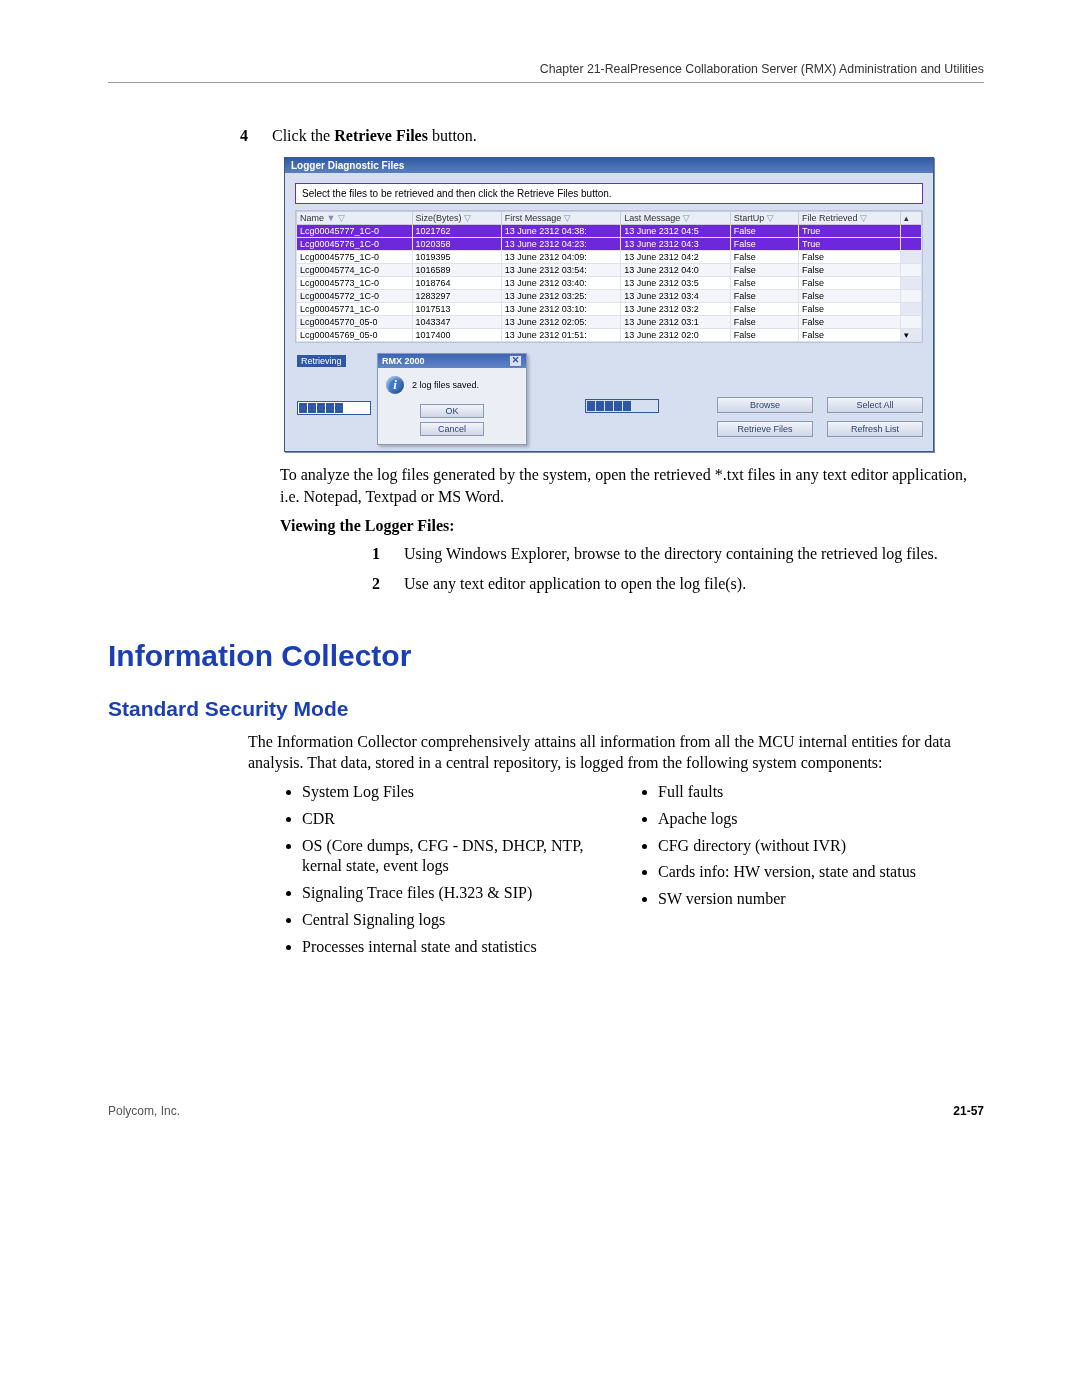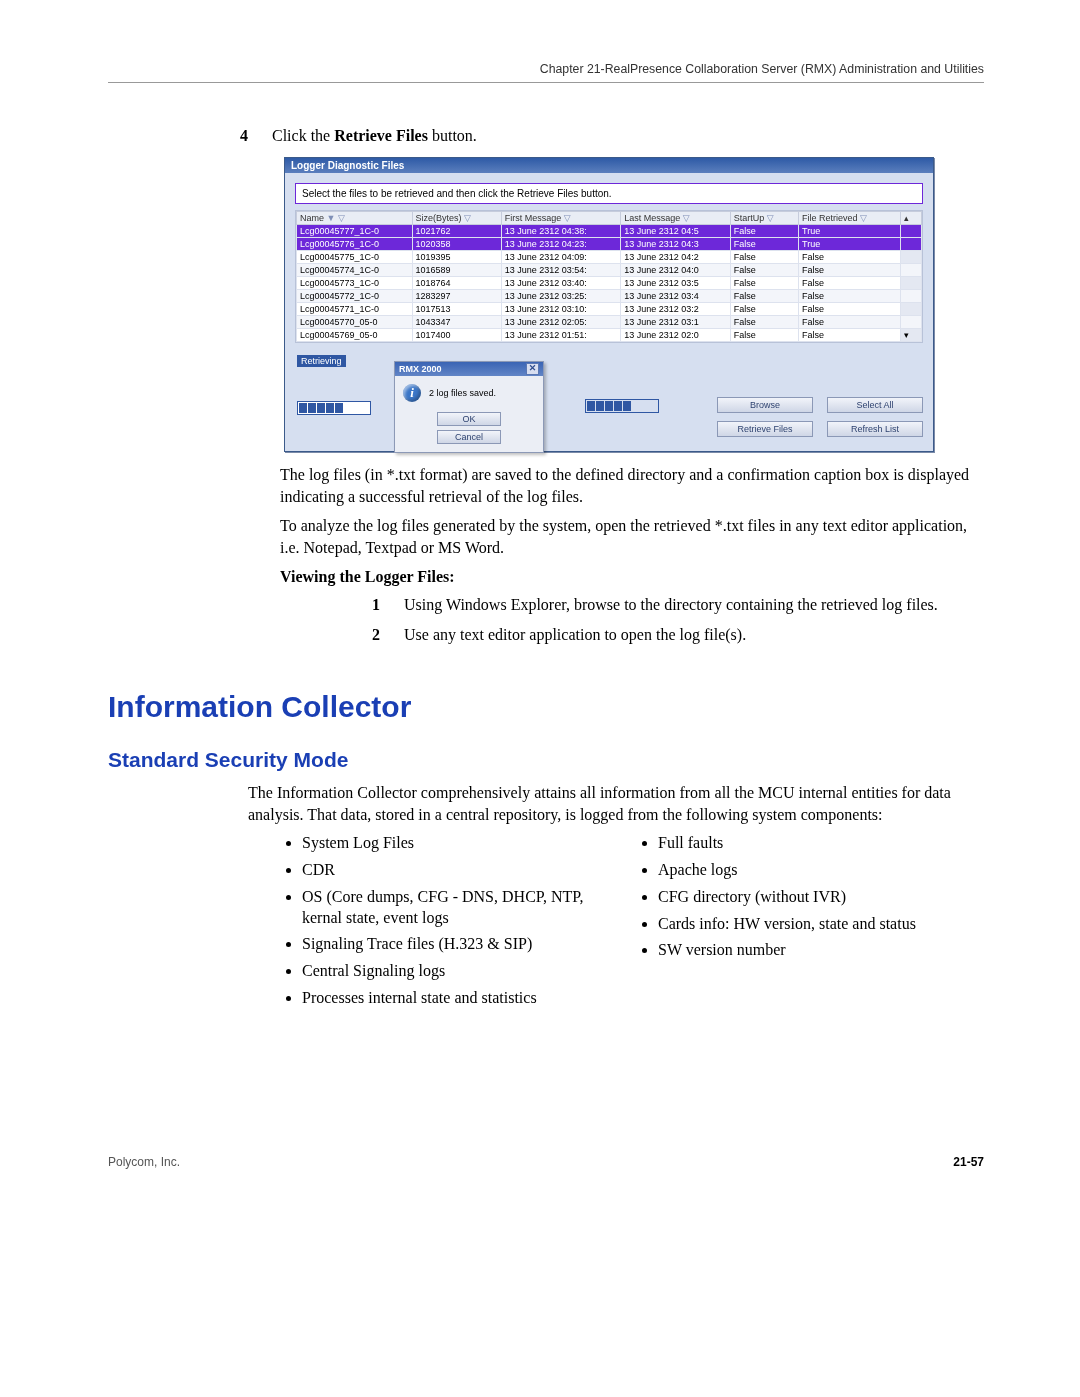--- a/index.html
+++ b/index.html
@@ -127,27 +127,26 @@
     border:1px solid #2f57a3;
     background:#fff;
     display:flex;
     gap:1px;
     padding:1px;
     box-sizing:border-box;
   }
   .prog-bar span { background:#2f57a3; width:8px; }
   .msgbox {
     position:absolute;
-    left:97px;
+    left:80px;
     top:-2px;
     width:148px;
     background:#ebeef5;
     border:1px solid #8c99b6;
     box-shadow:2px 2px 3px rgba(0,0,0,.25);
-    margin-top:8px;
   }
   .msgbox-title {
     background:linear-gradient(#3a64b4,#6285c6);
     color:#fff;
     font-size:9px;
     padding:1px 4px;
     font-weight:bold;
     display:flex;
     justify-content:space-between;
     align-items:center;
@@ -419,21 +418,20 @@
         <div class="side-buttons">
           <button>Browse</button>
           <button>Select All</button>
           <button>Retrieve Files</button>
           <button>Refresh List</button>
         </div>
       </div>
     </div>
   </div>
 
-  <div class="para">The log files (in *.txt format) are saved to the defined directory and a confirmation caption box is displayed indicating a successful retrieval of the log files.</div>
 
   <div class="para">To analyze the log files generated by the system, open the retrieved *.txt files in any text editor application, i.e. Notepad, Textpad or MS Word.</div>
   <div class="para bold-label">Viewing the Logger Files:</div>
 
   <div class="step-list" id="view-steps">
       <div class="step-row">
         <div class="num">1</div>
         <div class="txt">Using Windows Explorer, browse to the directory containing the retrieved log files.</div>
       </div>
       <div class="step-row">

